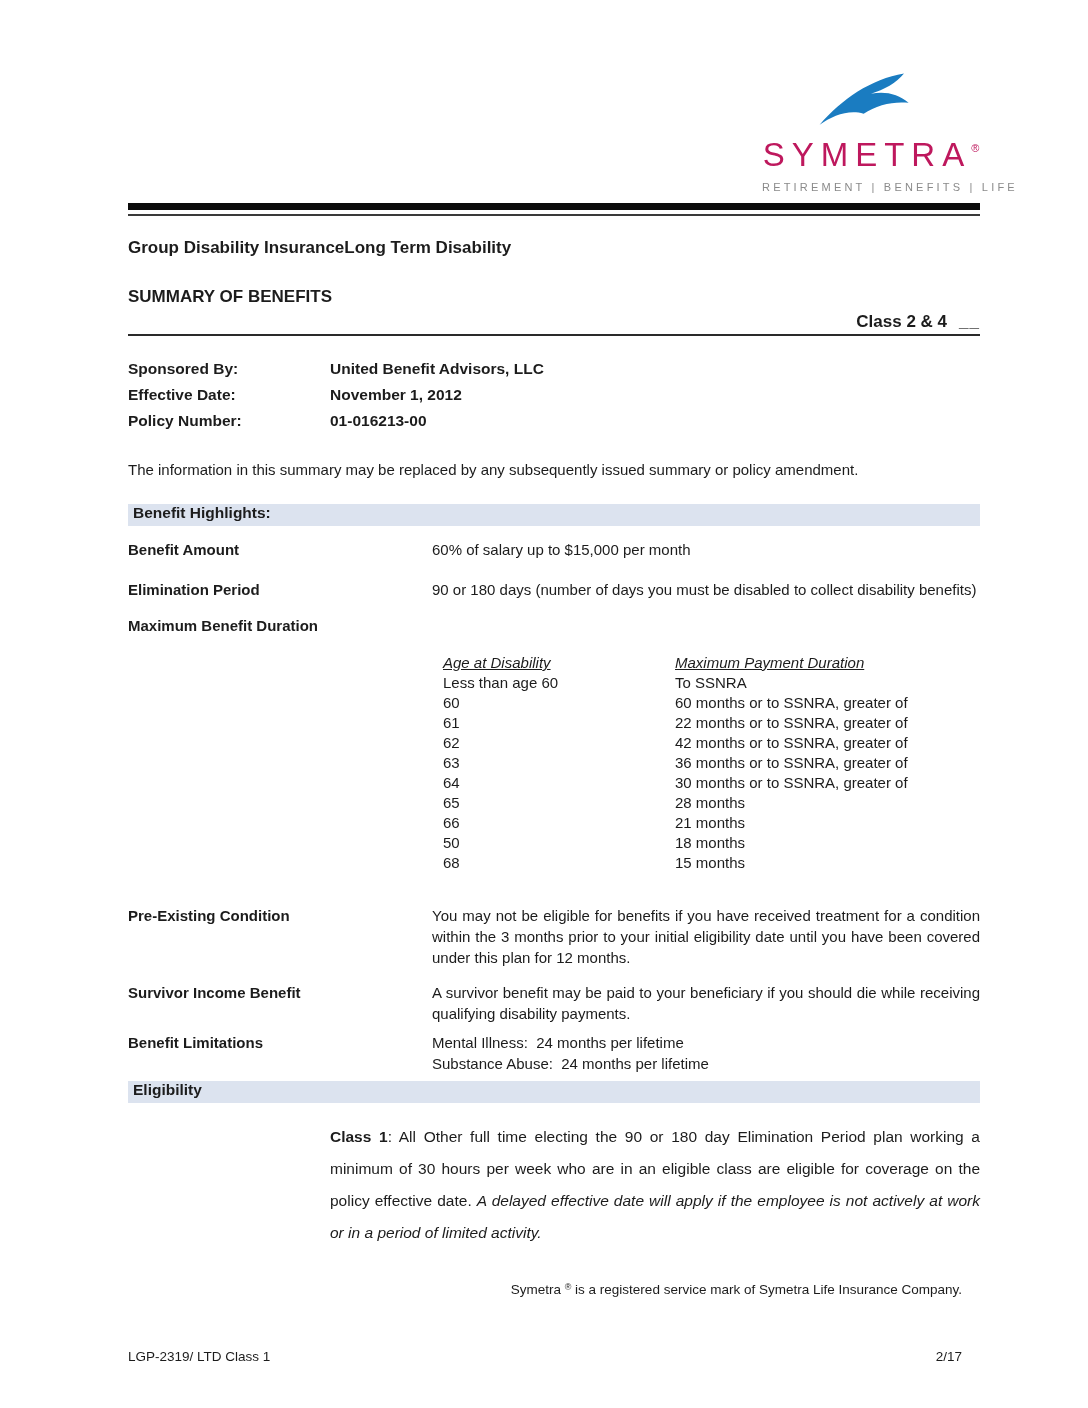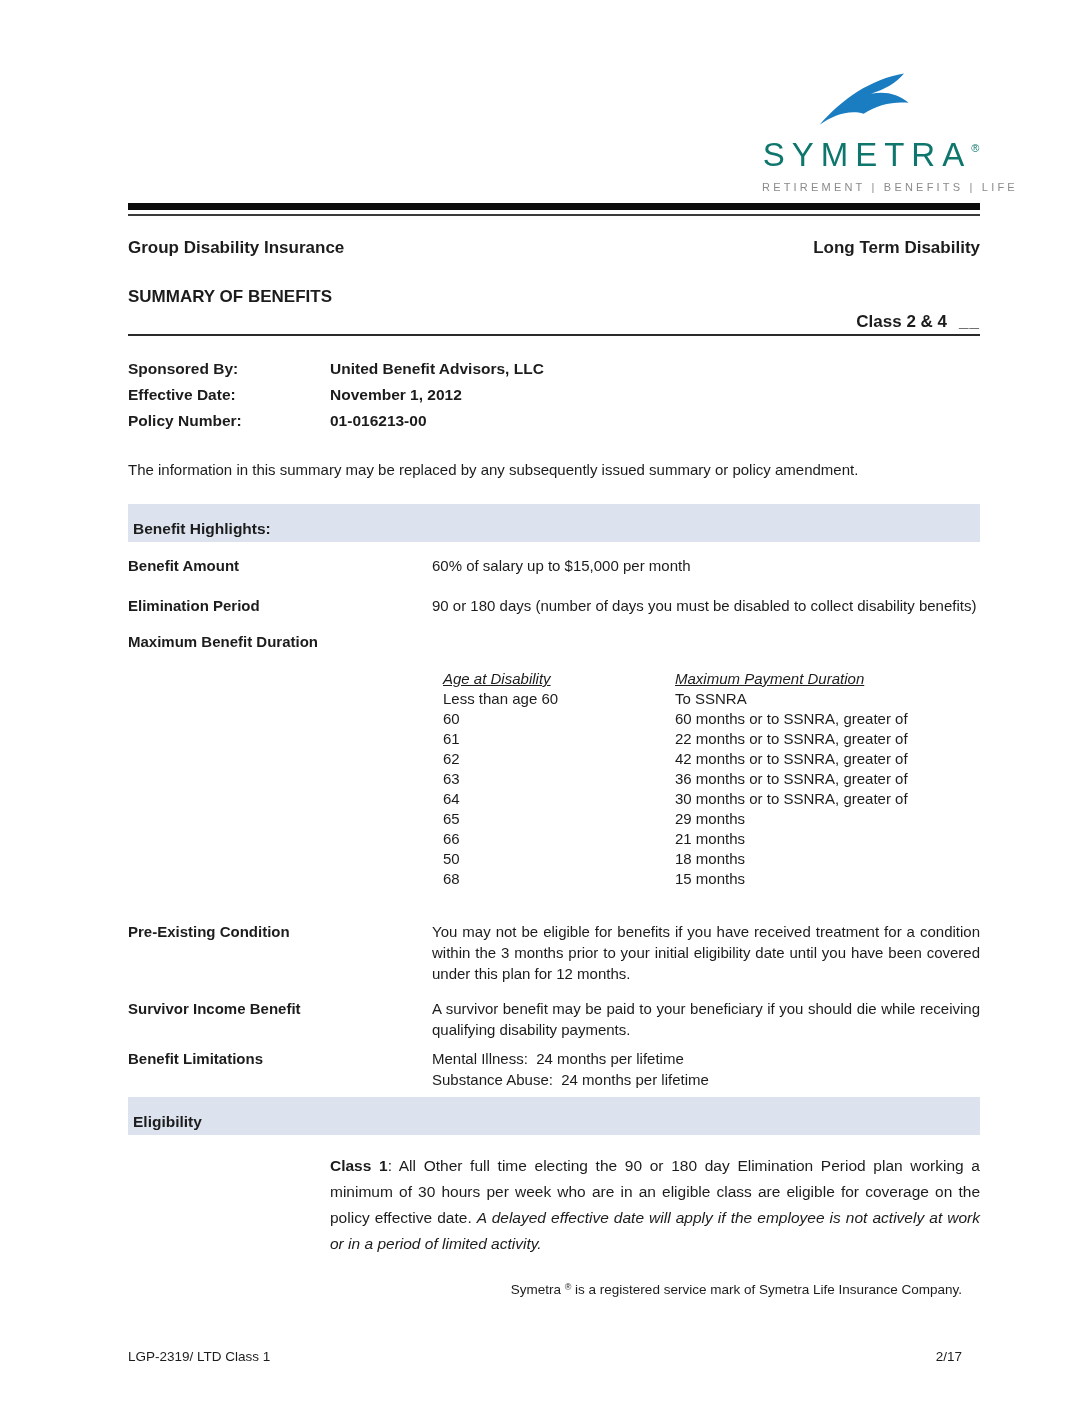--- a/index.html
+++ b/index.html
@@ -13,76 +13,76 @@
     padding:68px 108px 0 128px;
     overflow:hidden;
   }
   
   .logo-wrap { display:flex; justify-content:flex-end; }
   .logo { width:218px; text-align:center; }
   .logo .bird { display:block; margin:0 auto; width:112px; height:66px; }
   .logo .brand {
     margin-top:2px;
     font-size:33px; letter-spacing:7px;
-    color:#0f766e; font-weight:500; white-space:nowrap;
+    color:#be185d; font-weight:500; white-space:nowrap;
   }
   .logo .brand sup { font-size:11px; letter-spacing:0; vertical-align:14px; }
   .logo .tagline {
     margin-top:7px;
     font-size:11px; letter-spacing:3.2px;
     color:#8a8a8a; white-space:nowrap;
   }
   
   .rule-thick { margin-top:10px; height:7px; background:#0b0b0b; }
   .rule-thin  { margin-top:4px;  height:2px; background:#3a3a3a; }
   
   .title-row {
     margin-top:22px;
-    display:flex; justify-content:space-between;
+    display:flex; 
     font-size:17px; font-weight:bold;
   }
   .summary-title { margin-top:29px; font-size:17px; font-weight:bold; }
   .class-row {
     margin-top:5px; text-align:right;
     font-size:17px; font-weight:bold;
     padding-bottom:2px; border-bottom:2px solid #2a2a2a;
   }
   .class-row .suffix { margin-left:12px; letter-spacing:1px; }
   
   .policy-info { margin-top:20px; }
   .pi-row { display:flex; line-height:26px; font-size:15.5px; font-weight:bold; }
   .pi-label { width:202px; }
   
   .disclaimer { margin-top:26px; font-size:15px; line-height:20px; }
   .section-bar {
     margin-top:24px;
     background:#dce3ef;
     font-size:15.5px; font-weight:bold;
-    padding:16px 5px 4px 5px;
+    padding:0 5px 4px 5px;
   }
   .hl-first { margin-top:13px;justify-content:flex-end; }
   .hl-row { display:flex; font-size:15px; line-height:21px; }
   .hl-label { width:304px; font-weight:bold; flex-shrink:0; }
   .hl-value { flex:1; }
   .hl-value.justify { text-align:justify; }
   .mb19 { margin-bottom:19px; }
   .mb15 { margin-bottom:15px; }
   .mb14 { margin-bottom:14px; }
   .mb8  { margin-bottom:8px; }
   .pre  { white-space:pre-wrap; }
   
   .duration-table { margin:17px 0 32px 315px; font-size:15px; line-height:20px; }
   .dt-row { display:flex; }
   .dt-c1 { width:232px; flex-shrink:0; }
   .dt-head { font-style:italic; text-decoration:underline; }
   
   .eligibility-bar { margin-top:7px; }
   .class1-para {
     margin:18px 0 0 202px;
-    font-size:15.5px; line-height:26px;
+    font-size:15.5px; line-height:32px;
     text-align:justify;
   }
   .class1-para .b { font-weight:bold; }
   .class1-para .i { font-style:italic; }
   
   .trademark {
     position:absolute; right:126px; bottom:96px;
     font-size:13.5px; white-space:pre-wrap;
   }
   .trademark sup { font-size:9px; vertical-align:4px; }
@@ -181,21 +181,21 @@
     <div class="dt-row">
       <span class="dt-c1">63</span>
       <span>36 months or to SSNRA, greater of</span>
     </div>
     <div class="dt-row">
       <span class="dt-c1">64</span>
       <span>30 months or to SSNRA, greater of</span>
     </div>
     <div class="dt-row">
       <span class="dt-c1">65</span>
-      <span>29 months</span>
+      <span>28 months</span>
     </div>
     <div class="dt-row">
       <span class="dt-c1">66</span>
       <span>21 months</span>
     </div>
     <div class="dt-row">
       <span class="dt-c1">50</span>
       <span>18 months</span>
     </div>
     <div class="dt-row">

